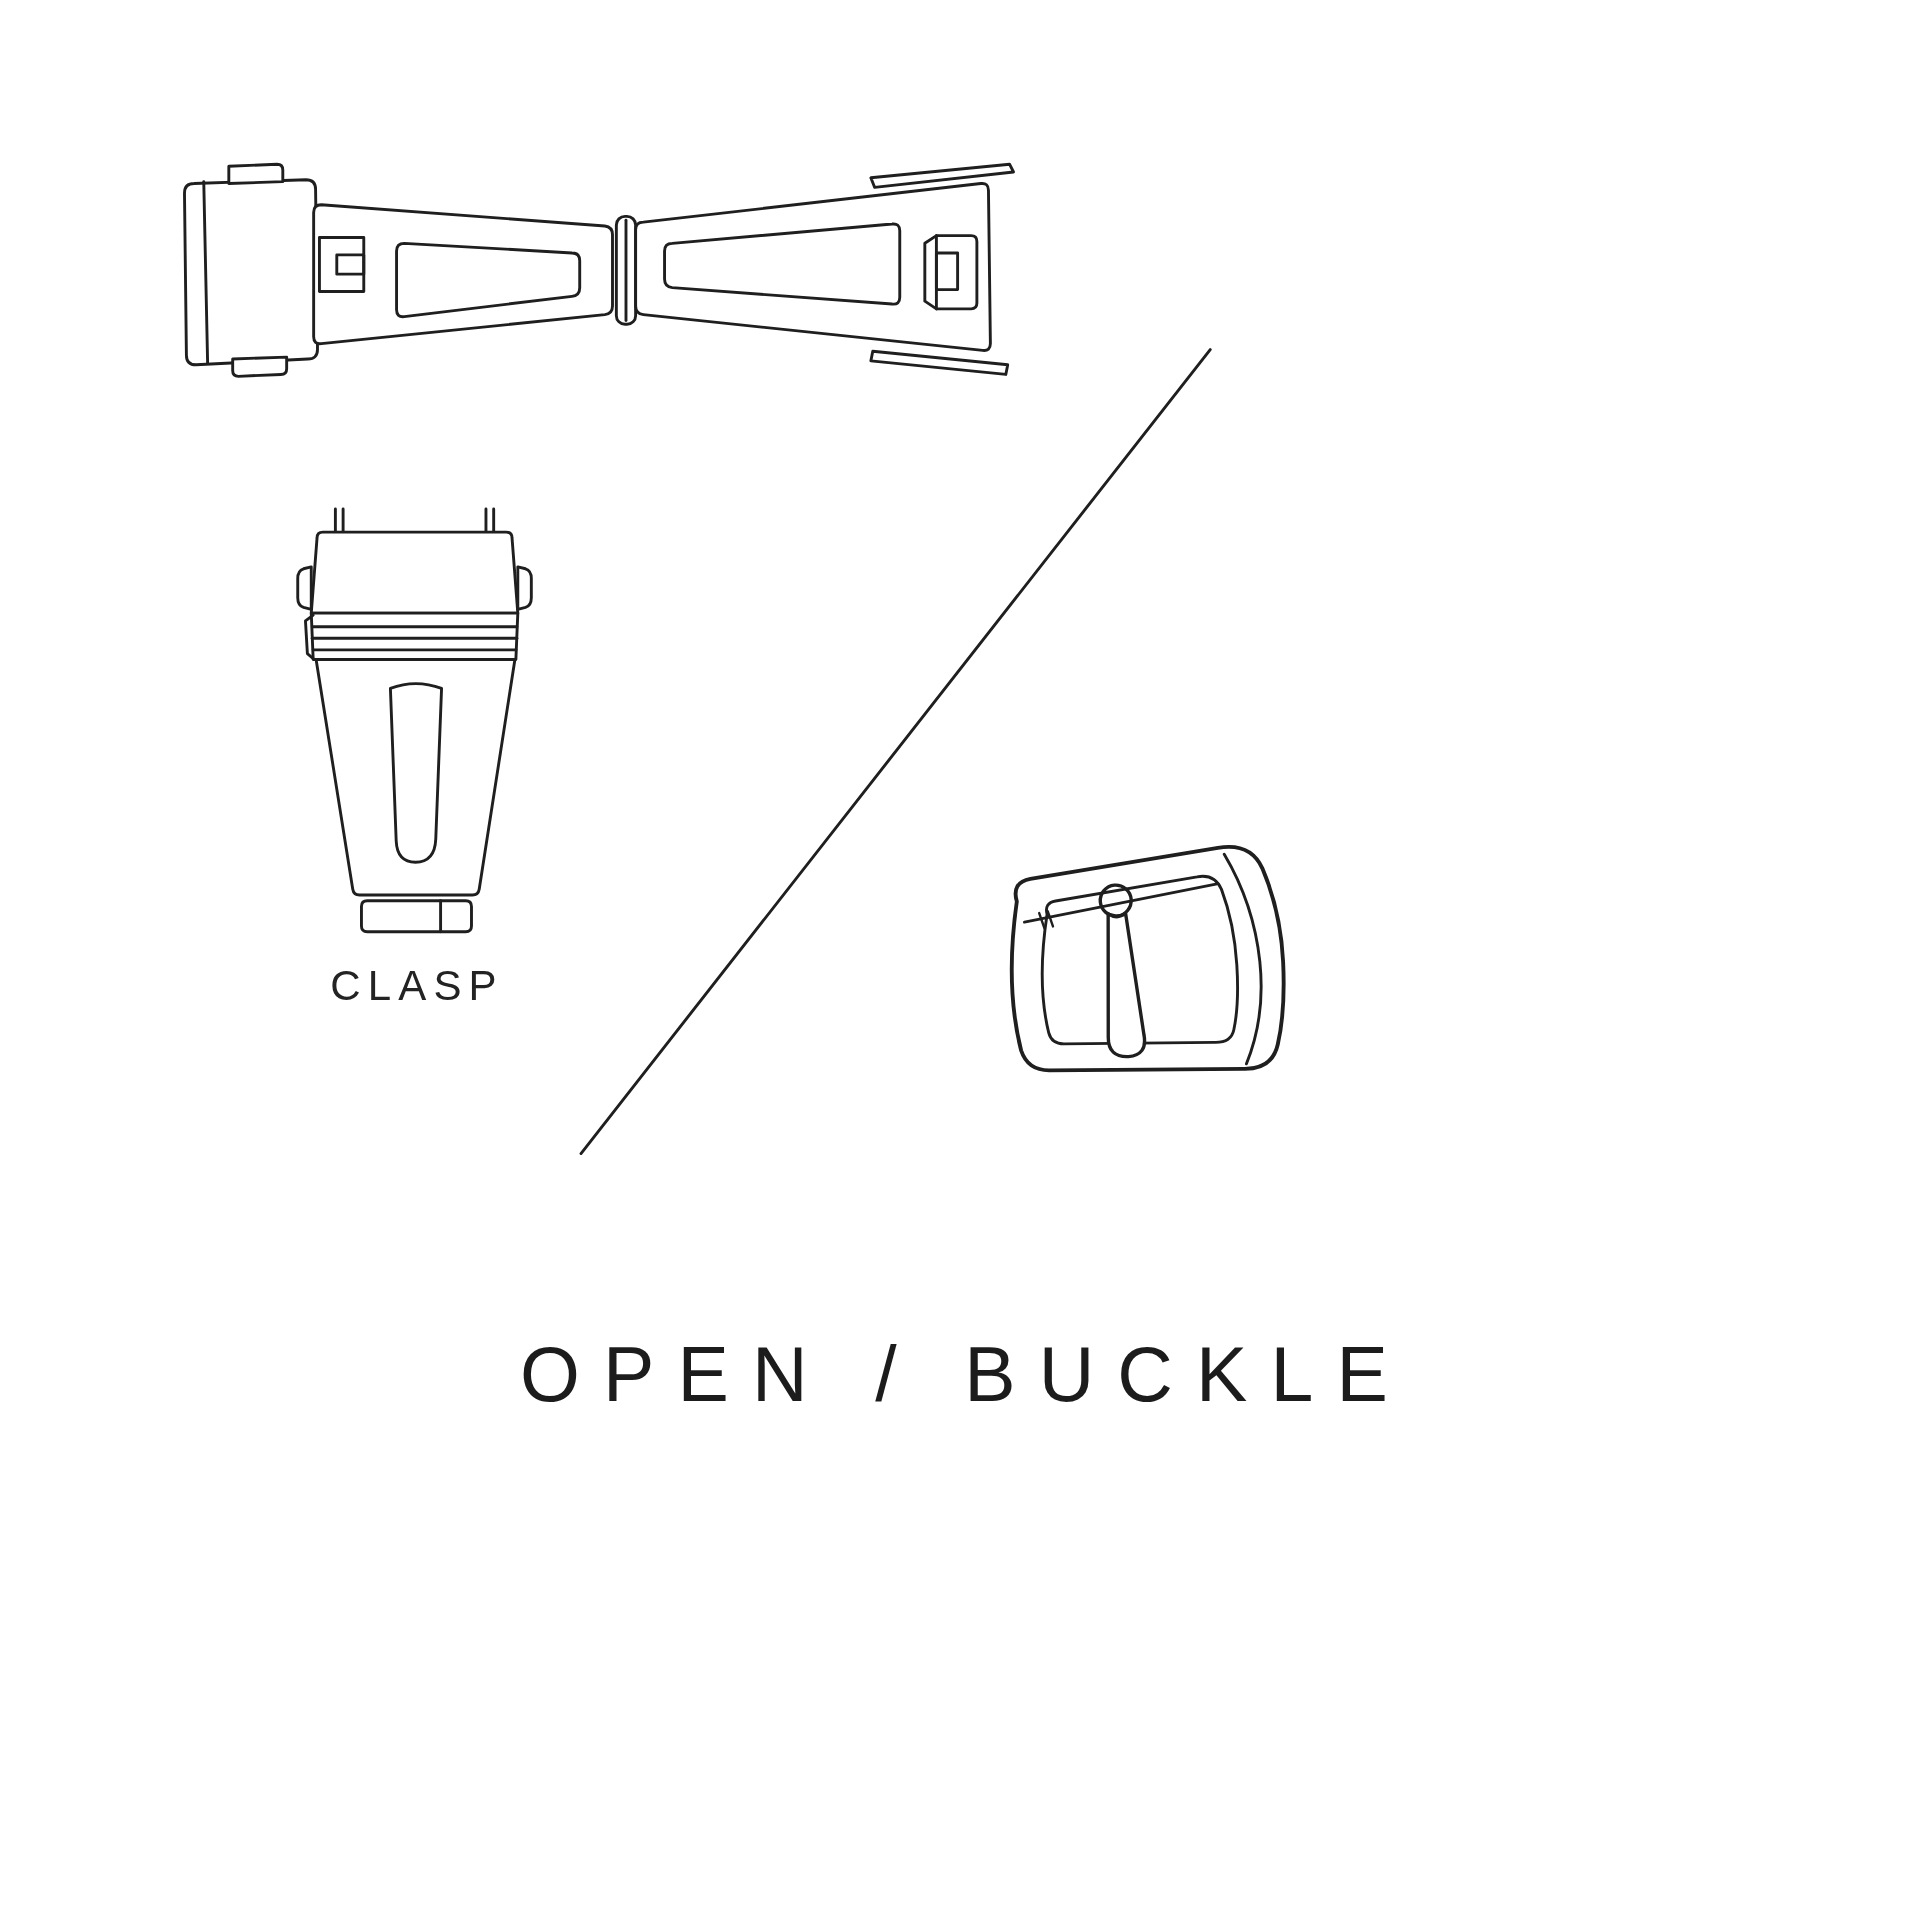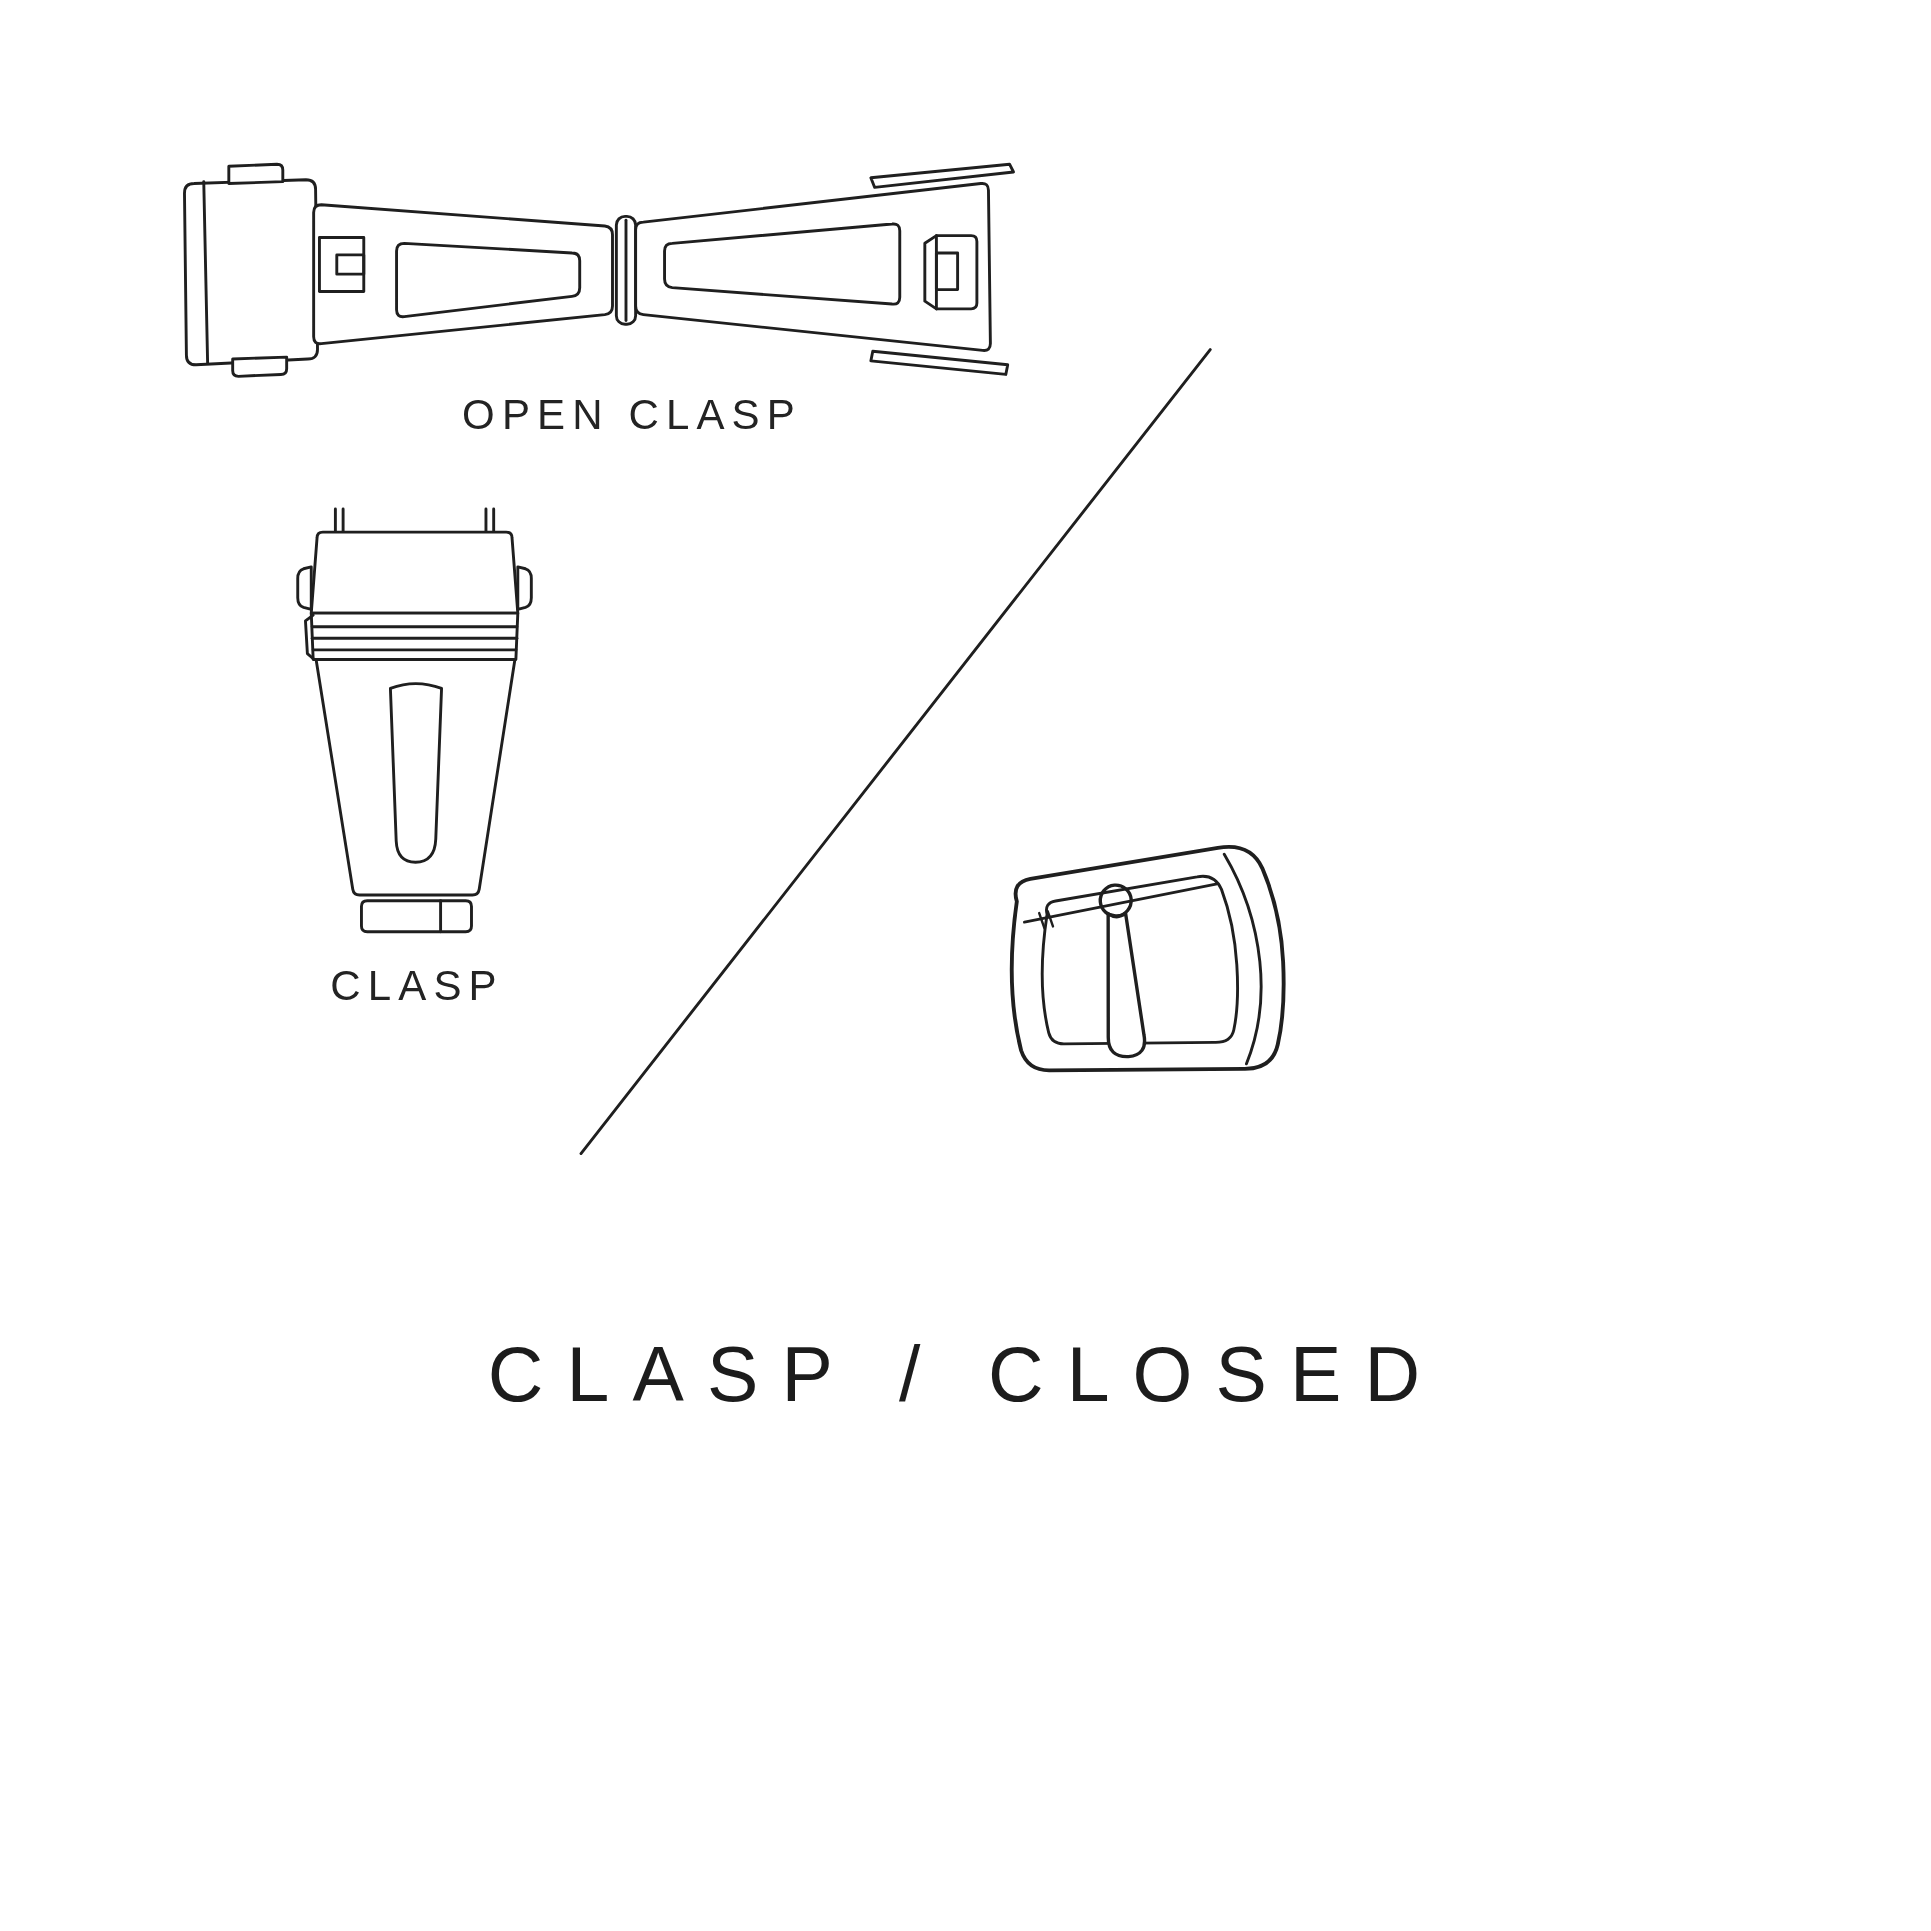--- a/index.html
+++ b/index.html
@@ -67,21 +67,20 @@
 
         <path d="M516,102 L744,82 Q752,81 752,89 L752,158 Q752,166 744,165 L516,148 Q508,147 508,139 L508,110 Q508,102 516,102 Z" fill="none"></path>
 
         <path d="M790,94 L826,94 Q832,94 832,100 L832,164 Q832,170 826,170 L790,170 Z"></path>
         <path d="M790,112 L812,112 L812,150 L790,150 Z" fill="none"></path>
         <path d="M790,94 L778,102 L778,162 L790,170" fill="none"></path>
       </g>
     </svg>
   </div>
 
-  <div class="caption" style="left:294px; top:391px; width:676px;">OPEN CLASP</div>
 
   <div class="illus" style="left:290px; top:507px;">
     <svg width="251" height="444" viewBox="0 0 260 460">
       <g fill="#ffffff" stroke="#1f1f1f" stroke-width="3" stroke-linejoin="round" stroke-linecap="round">
         <path d="M47,2 L47,26 M55,2 L55,26" fill="none"></path>
         <path d="M203,2 L203,26 M211,2 L211,26" fill="none"></path>
 
         <path d="M34,26 L224,26 Q230,26 230,32 L236,110 L22,110 L28,32 Q28,26 34,26 Z"></path>
 
         <path d="M22,62 L14,64 Q8,66 8,74 L8,94 Q8,102 14,104 L22,106 Z"></path>
@@ -124,16 +123,16 @@
         <path stroke-width="3" fill="none" d="M76,86 L278,64"></path>
         <path stroke-width="2.5" fill="none" d="M92,78 L96,94 M101,77 L105,93"></path>
 
         <circle cx="172" cy="72" r="16" fill="none" stroke-width="3.5"></circle>
 
         <path stroke-width="3.5" d="M163,85 L152,212 Q150,233 171,234 Q191,234 189,213 L181,86 Q172,92 163,85 Z"></path>
       </g>
     </svg>
   </div>
 
-  <div class="title">CLASP / CLOSED</div>
+  <div class="title">OPEN / BUCKLE</div>
 
 </div>
 
 
 </body></html>

